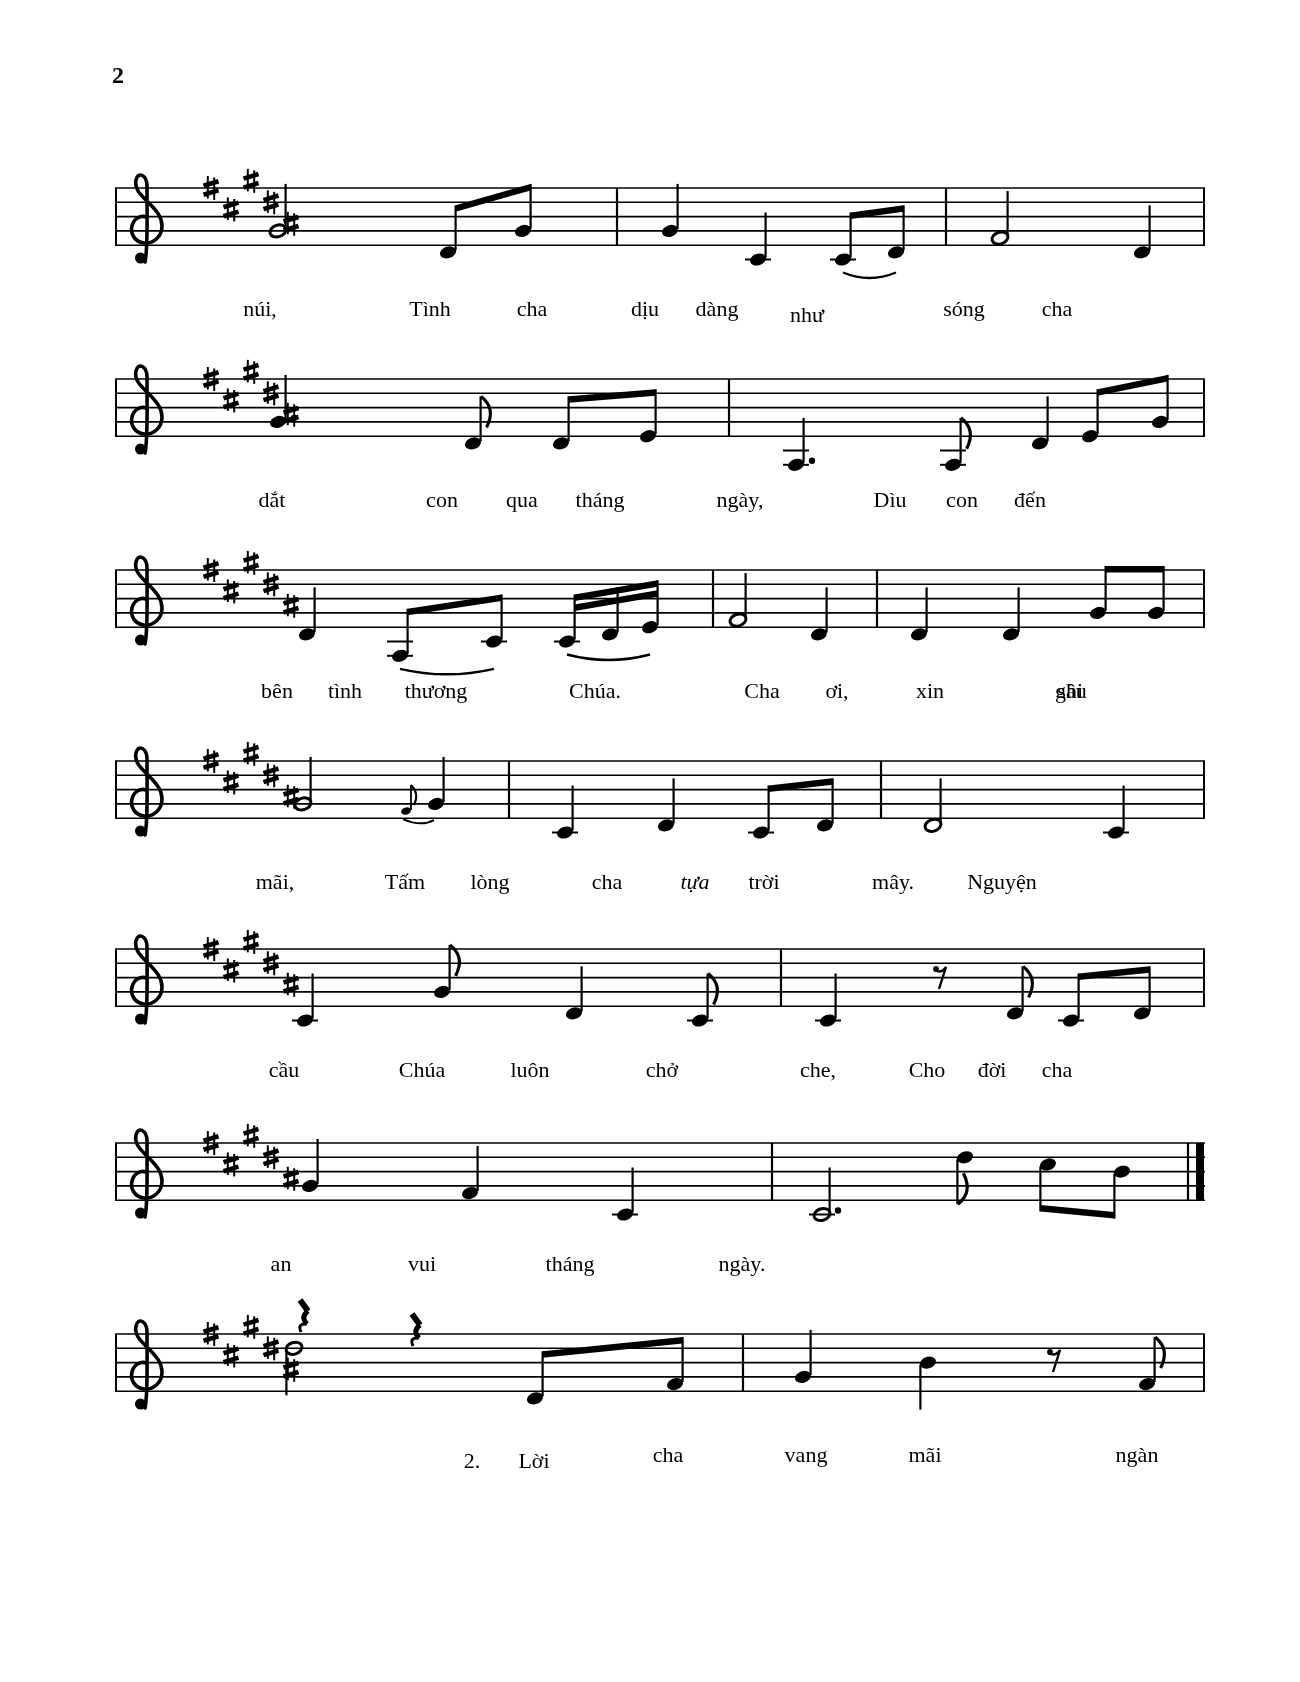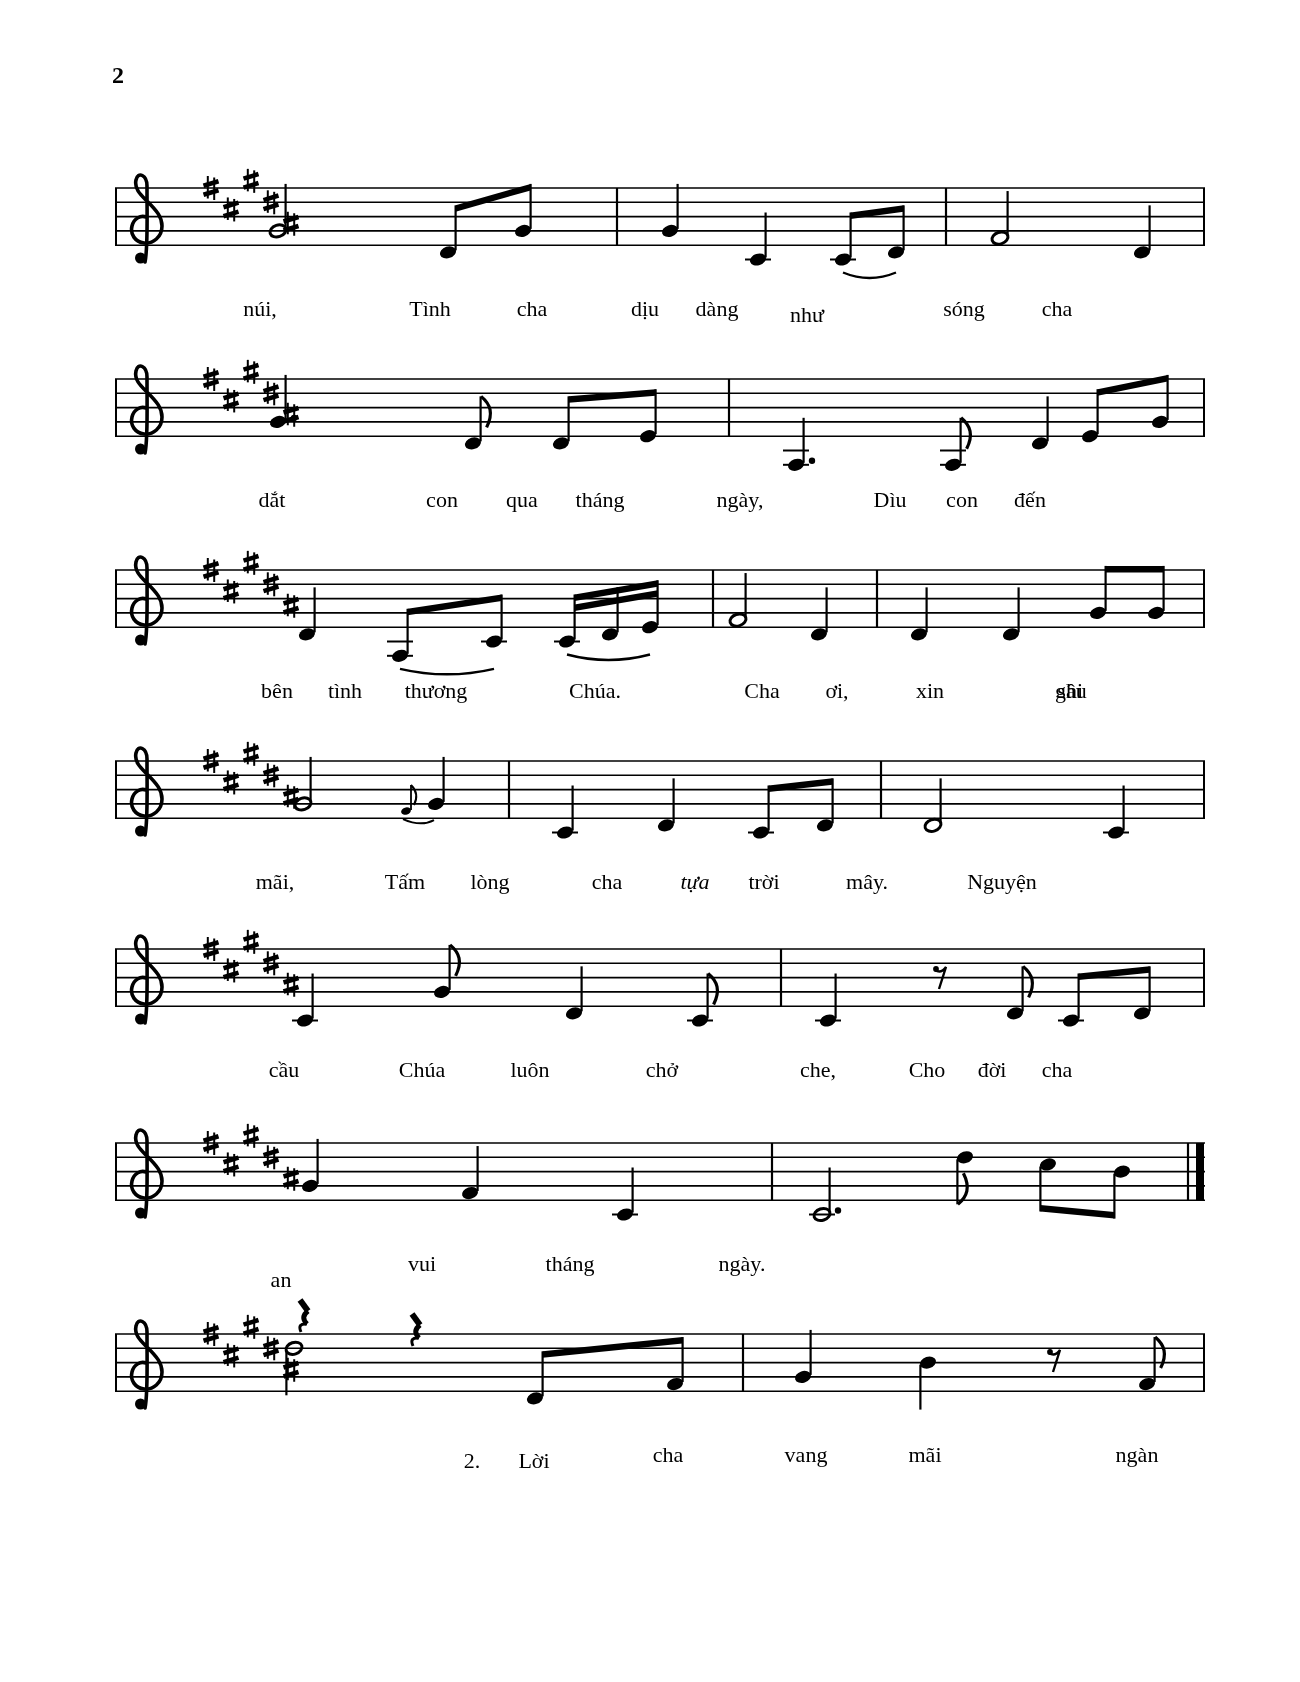--- a/index.html
+++ b/index.html
@@ -542,35 +542,35 @@
       <span style="left: 1069px; top: 0px;">ghi</span>
       <span style="left: 1072px; top: 0px;">sâu</span>
     </div>
     <div class="lyricline" style="top: 869px;">
       <span style="left: 275px; top: 0px;">mãi,</span>
       <span style="left: 405px; top: 0px;">Tấm</span>
       <span style="left: 490px; top: 0px;">lòng</span>
       <span style="left: 607px; top: 0px;">cha</span>
       <span style="left: 695px; top: 0px; font-style: italic;">tựa</span>
       <span style="left: 764px; top: 0px;">trời</span>
-      <span style="left: 867px; top: 0px; font-family: Liberation Serif, serif;">mây.</span>
+      <span style="left: 893px; top: 0px; font-family: Liberation Serif, serif;">mây.</span>
       <span style="left: 1002px; top: 0px;">Nguyện</span>
     </div>
     <div class="lyricline" style="top: 1057px;">
       <span style="left: 284px; top: 0px;">cầu</span>
       <span style="left: 422px; top: 0px;">Chúa</span>
       <span style="left: 530px; top: 0px;">luôn</span>
       <span style="left: 662px; top: 0px;">chở</span>
       <span style="left: 782px; top: 0px; margin-left: 36px;">che,</span>
       <span style="left: 927px; top: 0px;">Cho</span>
       <span style="left: 992px; top: 0px;">đời</span>
       <span style="left: 1057px; top: 0px;">cha</span>
     </div>
     <div class="lyricline" style="top: 1251px;">
-      <span style="left: 281px; top: 16px; font-family: Liberation Serif, serif;">an</span>
+      <span style="left: 281px; top: 0px; font-family: Liberation Serif, serif;">an</span>
       <span style="left: 422px; top: 0px;">vui</span>
       <span style="left: 570px; top: 0px;">tháng</span>
       <span style="left: 742px; top: 0px;">ngày.</span>
     </div>
     <div class="lyricline" style="top: 1442px;">
       <span style="left: 472px; top: 6px;">2.</span>
       <span style="left: 534px; top: 6px;">Lời</span>
       <span style="left: 668px; top: 0px;">cha</span>
       <span style="left: 806px; top: 0px;">vang</span>
       <span style="left: 925px; top: 0px;">mãi</span>

